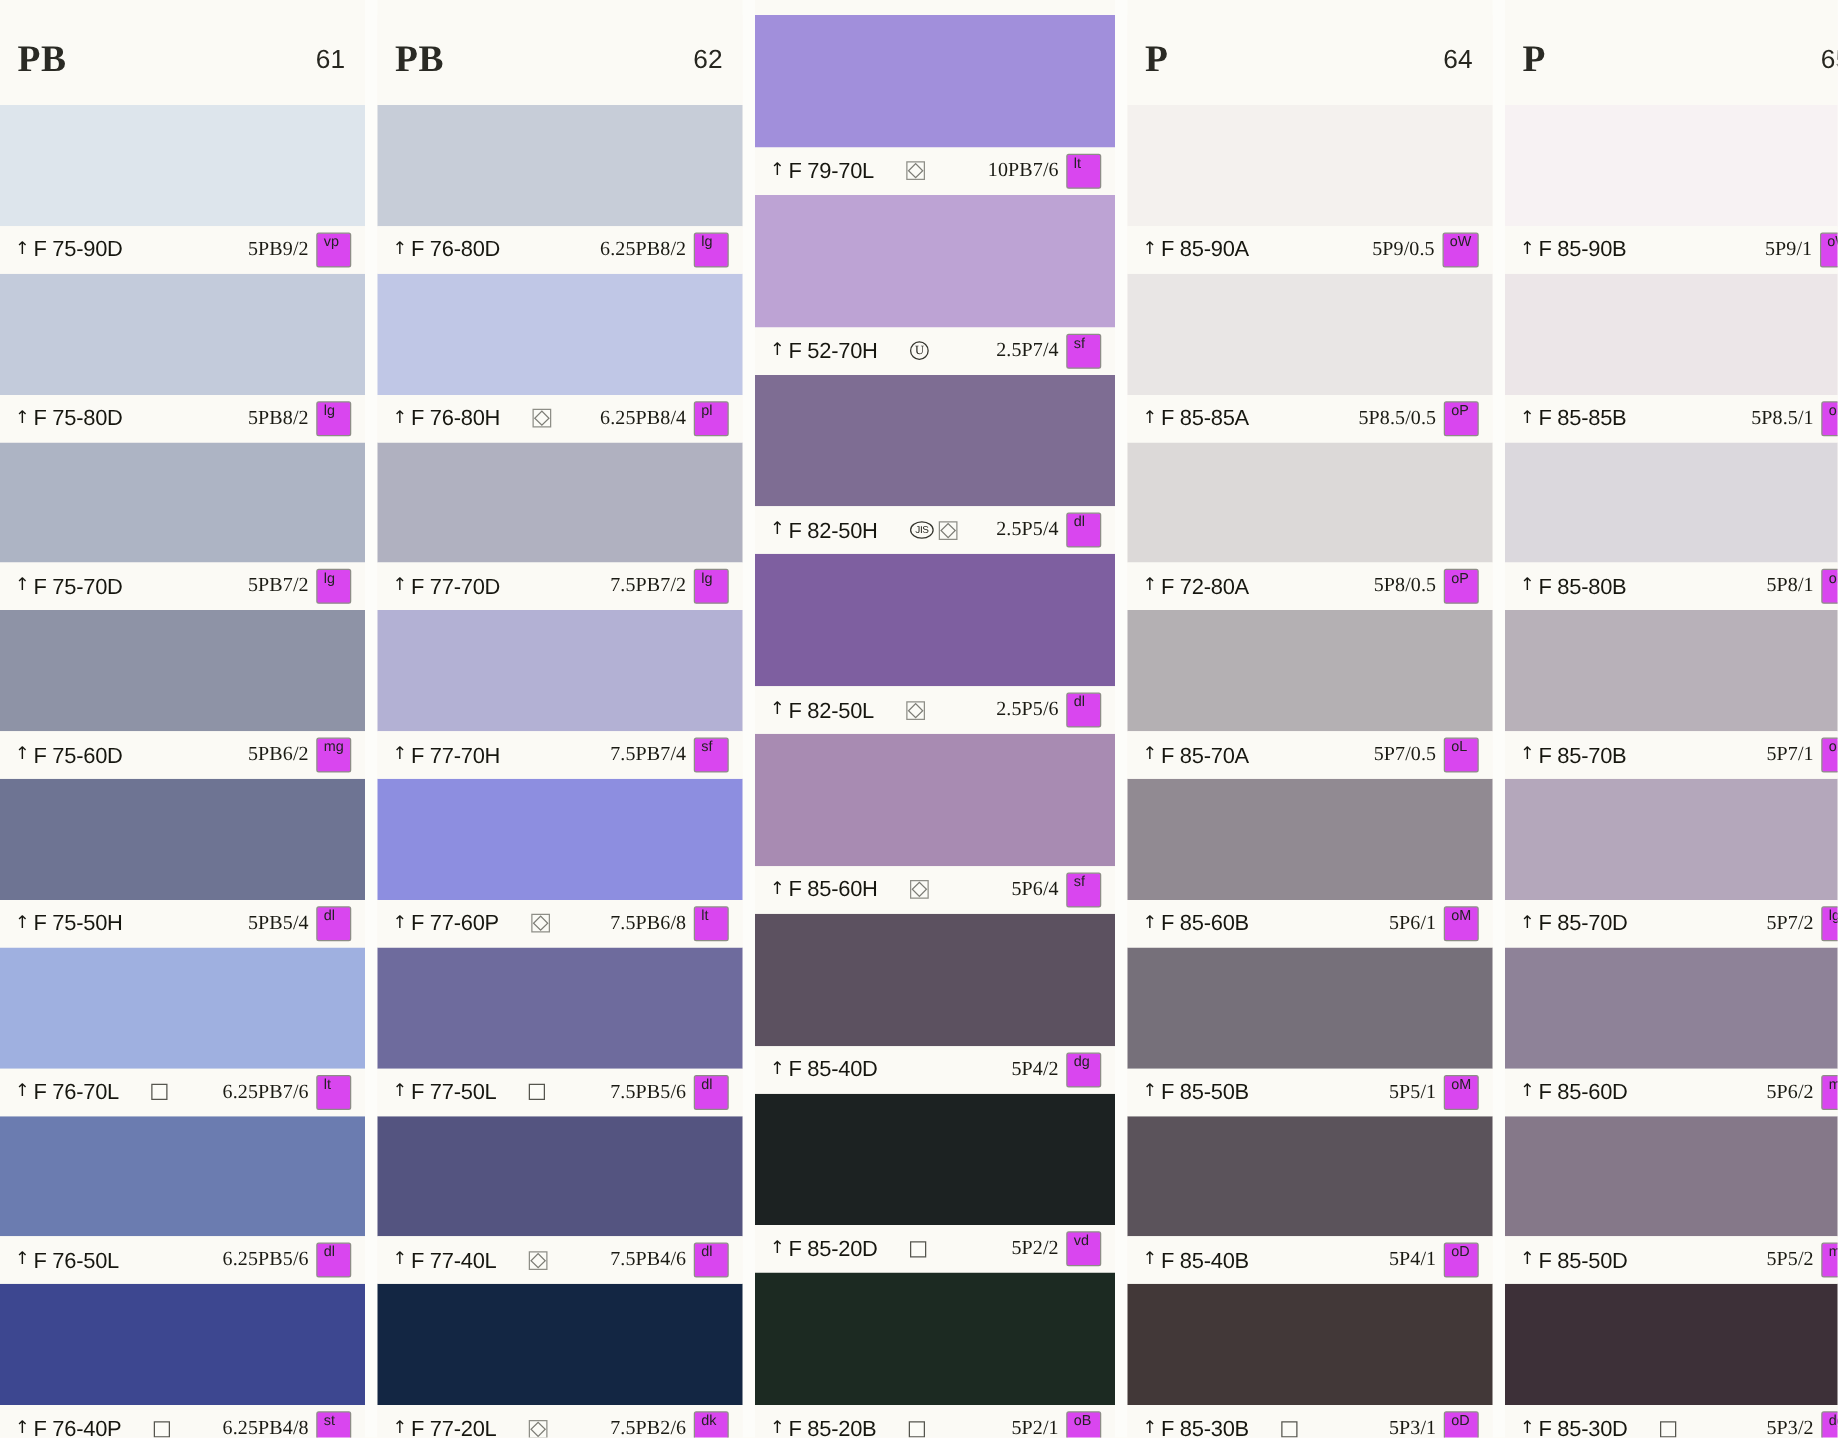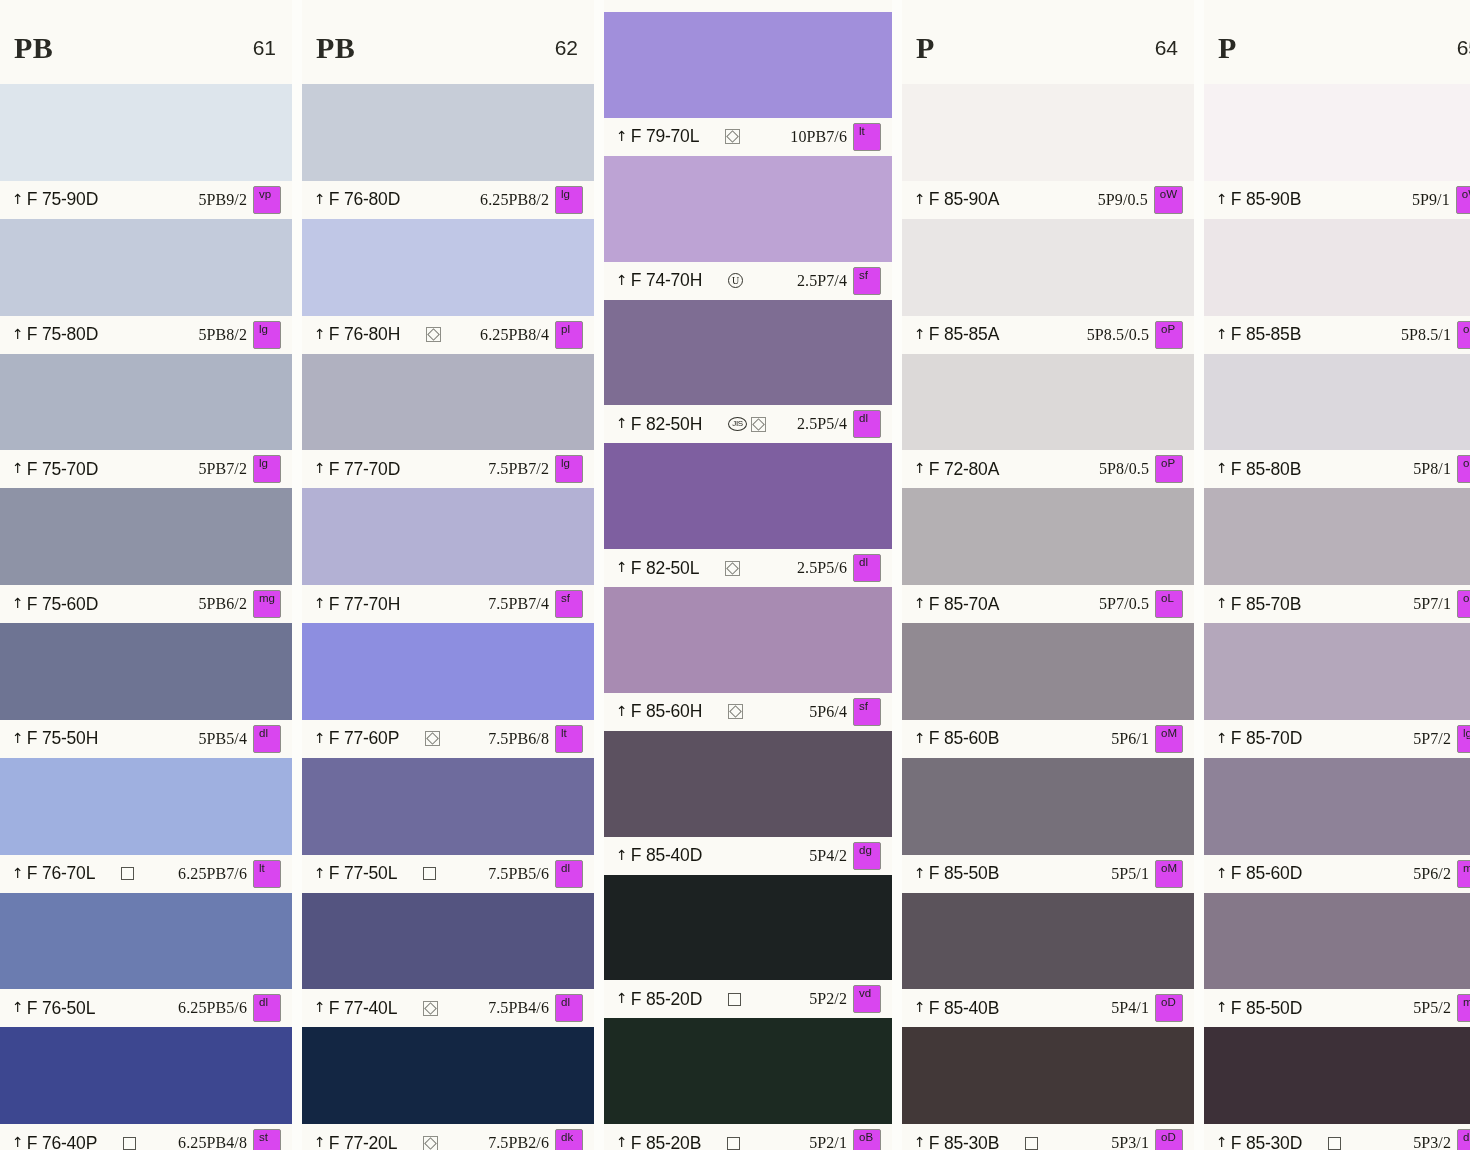--- a/index.html
+++ b/index.html
@@ -391,21 +391,21 @@
             <span class="right">
               <span class="munsell">10PB7/6</span>
               <span class="tone">lt</span>
             </span>
           </div>
         </div>
         <div class="row">
           <div class="swatch" style="background: rgb(189, 163, 212);"></div>
           <div class="labelbar">
             <span class="arrow">↑</span>
-            <span class="code">F 74-70H</span>
+            <span class="code">F 52-70H</span>
             <span class="marks">
               <span class="ic ic-u">U</span>
             </span>
             <span class="right">
               <span class="munsell">2.5P7/4</span>
               <span class="tone">sf</span>
             </span>
           </div>
         </div>
         <div class="row">

